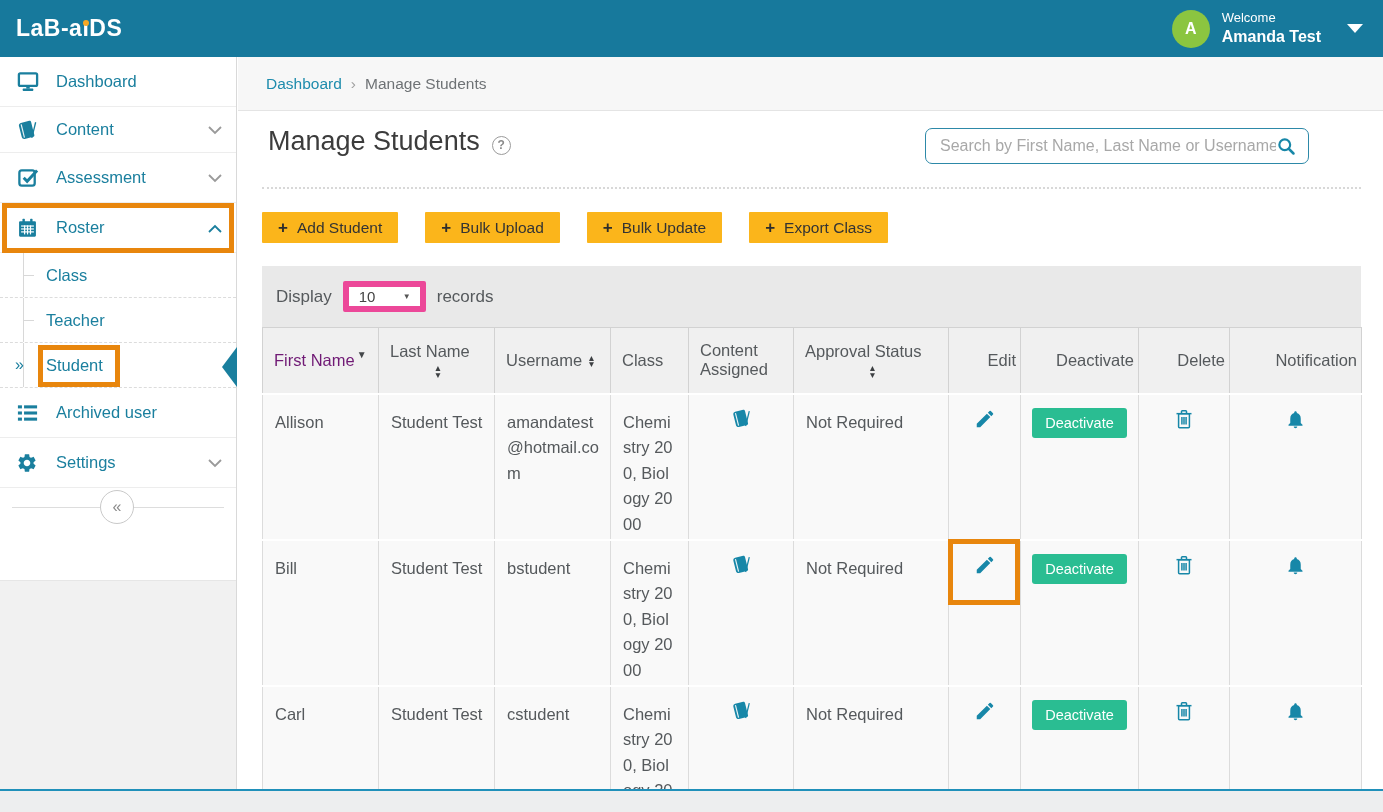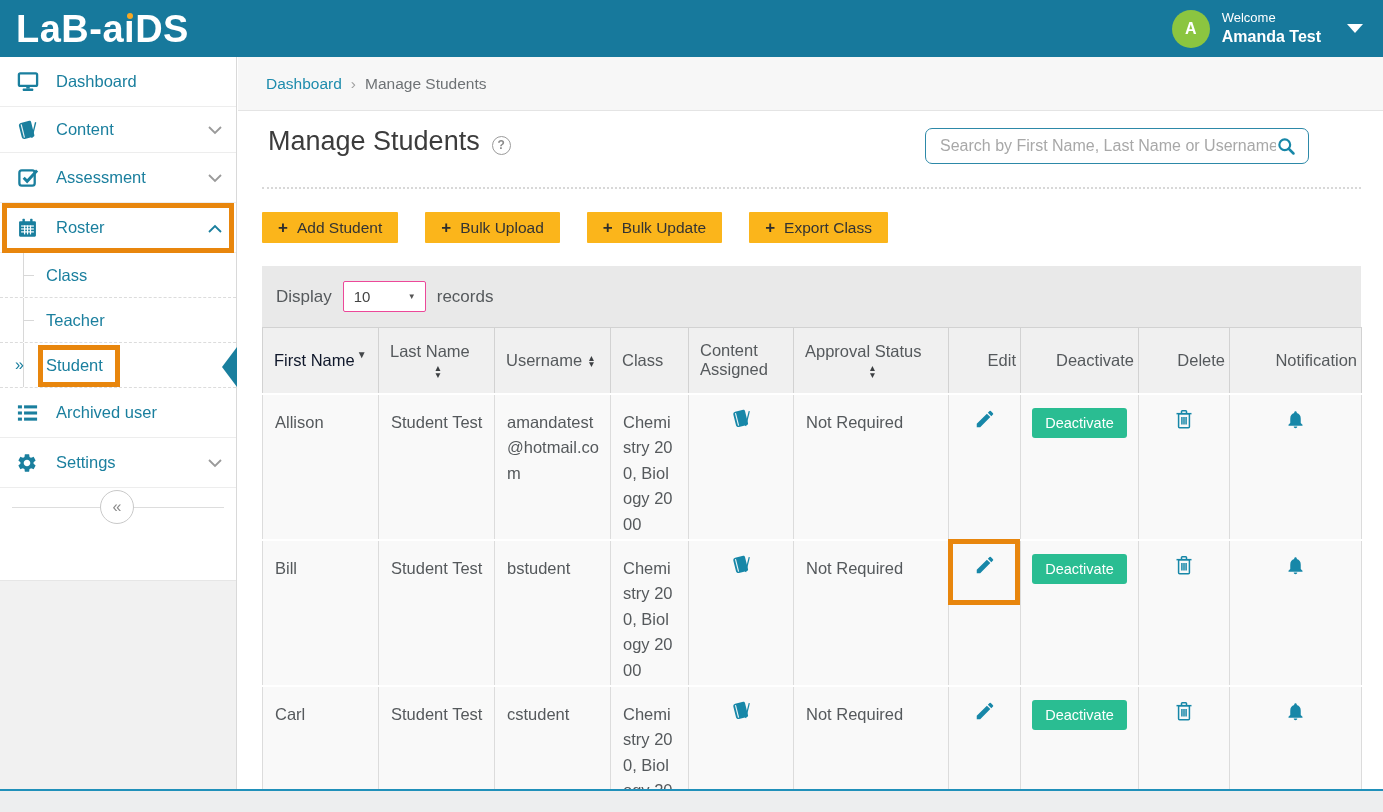--- a/index.html
+++ b/index.html
@@ -6,21 +6,21 @@
   html,body { margin:0; }
   body {
     width: 1383px; height: 812px;
     position: relative; overflow: hidden;
     font-family: "Liberation Sans", sans-serif;
     background: #fff;
   }
   
   .topbar { position:absolute; top:0; left:0; right:0; height:57px; background:#17799c; z-index:5;
             display:flex; align-items:center; justify-content:space-between; padding:0 20px 0 16px; }
-  .logo { font-size:38px; font-weight:700; color:#fff; letter-spacing:.5px; line-height:1; display:inline-flex; }
+  .logo { font-size:23px; font-weight:700; color:#fff; letter-spacing:.5px; line-height:1; display:inline-flex; }
   .logo-i { position:relative; }
   .logo-i::after { content:''; position:absolute; top:3px; left:50%; transform:translateX(-50%);
                    width:6px; height:6px; border-radius:50%; background:#f7a823; }
   .user { display:flex; align-items:center; gap:12px; color:#fff; }
   .avatar { width:38px; height:38px; border-radius:50%; background:#8bc540; display:flex;
             align-items:center; justify-content:center; font-size:16px; font-weight:700; color:#fff; }
   .welcome-small { font-size:13px; line-height:1.3; }
   .welcome-name  { font-size:16px; font-weight:700; line-height:1.3; }
   .caret-down-white { width:0; height:0; border-left:8px solid transparent; border-right:8px solid transparent;
                       border-top:9px solid #fff; margin-left:14px; }
@@ -62,34 +62,34 @@
   .search-input::placeholder { color:#a8a8a8; }
   .dotted { position:absolute; top:130px; left:24px; right:22px; border-top:2px dotted #d8d8d8; }
   .actions { position:absolute; top:155px; left:24px; display:flex; gap:27px; }
   .btn-yellow { background:#fbb51b; border:none; height:31px; padding:0 16px; font-size:15.5px; color:#333;
                 display:flex; align-items:center; gap:9px; border-radius:1px; font-family:inherit; cursor:pointer; }
   .plus { font-weight:700; font-size:17px; color:#2d2d2d; }
   
   .table-area { position:absolute; top:209px; left:24px; width:1099px; }
   .table-controls { height:61px; background:#e9e9e9; display:flex; align-items:center; padding-left:14px;
                     gap:11px; color:#55595c; font-size:17px; }
-  .page-size { width:83px; height:31px; background:#fff; border:1px solid #ec4899; border-radius:2px;
+  .page-size { width:83px; height:31px; background:#fff; border:6px solid #ec4899; border-radius:2px;
                display:flex; align-items:center; justify-content:space-between; padding:0 9px 0 10px;
                font-size:15px; color:#444; }
   .ps-caret { font-size:8px; color:#555; }
   .grid { border-collapse:collapse; table-layout:fixed; width:1099px; }
   .grid th { background:#f0f0f0; border:1px solid #d2d2d2; height:66px; vertical-align:middle;
              font-weight:400; color:#55595c; font-size:16.5px; padding:4px 8px 4px 11px; text-align:left; }
   .grid th.th-center { text-align:right; padding-left:4px; padding-right:4px; }
   .grid td { height:146px; vertical-align:top; padding:15px 10px 0 12px; color:#55595c; font-size:16.5px;
              line-height:1.55; background:#f9f9f9; border-left:1px solid #dcdcdc; border-right:1px solid #dcdcdc;
              border-top:2px solid #fff; }
   .grid td.tc { text-align:center; padding:13px 4px 0; }
   .wrap { word-break:break-all; }
-  .blue { color:#0f172a; }
+  .blue { color:#701a75; }
   .th-row { display:inline-flex; align-items:flex-start; }
   .sort-caret { font-size:10px; color:#44474a; margin-left:2px; margin-top:-2px; }
   .sort-stack { display:flex; flex-direction:column; align-items:center; font-size:8.5px; line-height:6.5px;
                 color:#3c3f42; margin-top:4px; }
   .sort-stack.inline { margin:4px 0 0 5px; }
   .btn-deactivate { background:#2abd92; color:#fff; border:none; border-radius:3px; font-size:14.5px;
                     padding:7px 13px; font-family:inherit; cursor:pointer; }
   .cell-ic { display:inline-flex; }
   
   .bottom-line  { position:absolute; left:0; right:0; top:789px; height:2px; background:#2090ba; z-index:20; }

